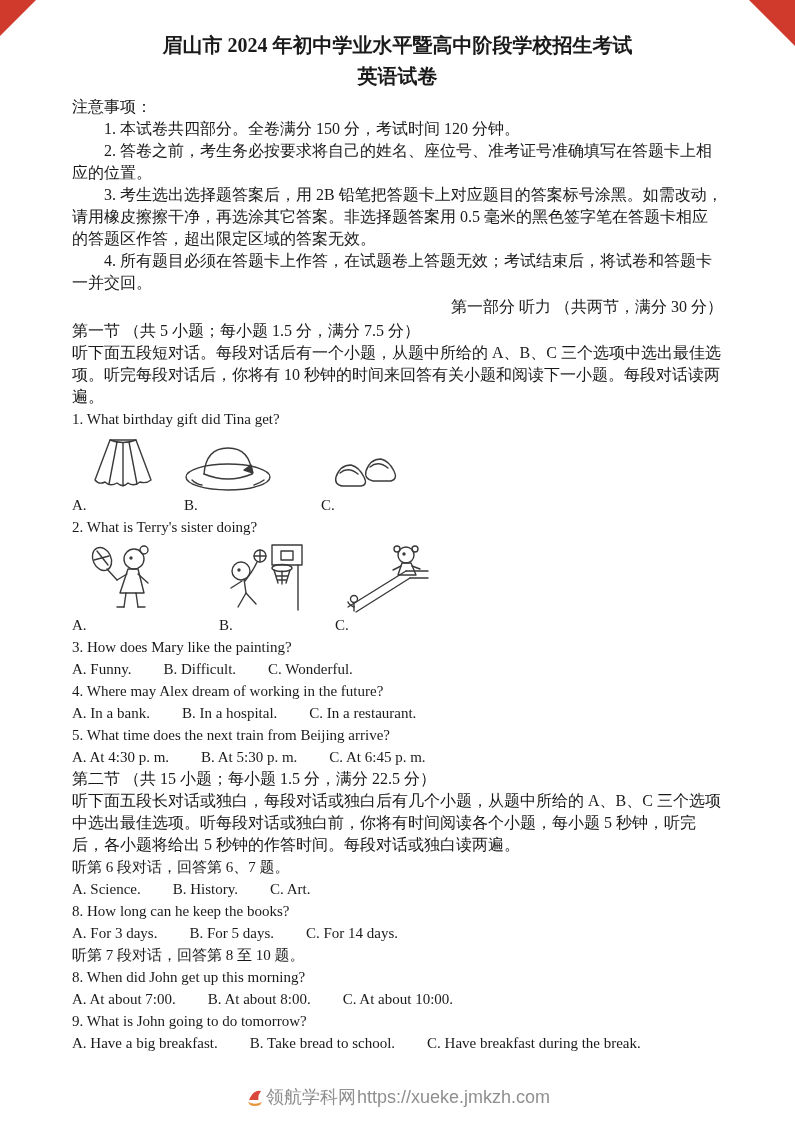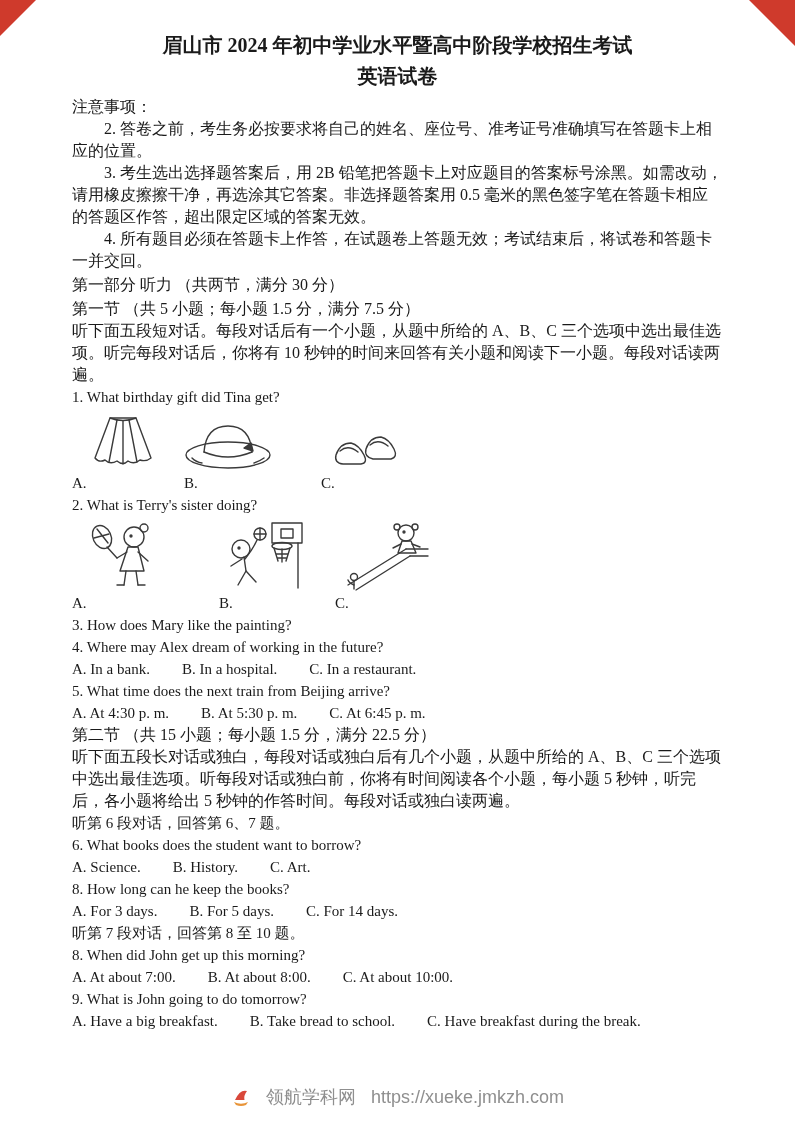--- a/index.html
+++ b/index.html
@@ -13,60 +13,61 @@
   }
   .corner-tl{position:absolute;top:0;left:0;width:0;height:0;
     border-top:36px solid #cf3a2c;border-right:36px solid transparent;}
   .corner-tr{position:absolute;top:0;right:0;width:0;height:0;
     border-top:46px solid #cf3a2c;border-left:46px solid transparent;}
   .content{padding:30px 72px 0 72px;}
   .title{font-size:20px;line-height:31px;font-weight:bold;text-align:center;}
   .subtitle{font-size:20px;line-height:31px;font-weight:bold;text-align:center;margin-bottom:4px;}
   p{margin:0;font-size:16px;line-height:22px;}
   .bold{font-weight:normal;}
-  .center{text-align:left;}
+  .center{text-align:right;}
   .ind{text-indent:2em;}
   .part-heading{margin:2px 0;}
   .q{font-size:15px;}
   .opts .opt{display:inline-block;margin-right:28px;font-size:15px;}
   .opts .opt:last-child{margin-right:0;}
   .picrow{display:flex;align-items:flex-end;margin:3px 0 1px 0;}
   .picrow1{padding-left:12px;height:60px;}
   .picrow1 .pic:nth-child(2){margin-left:20px;}
   .picrow1 .pic:nth-child(3){margin-left:54px;}
   .picrow2{padding-left:14px;height:72px;}
   .picrow2 .pic:nth-child(2){margin-left:46px;}
   .picrow2 .pic:nth-child(3){margin-left:36px;}
   .pic{display:inline-block;line-height:0;}
   .letters span{display:inline-block;font-size:15px;}
   .letters1 span:nth-child(1){width:108px;}
   .letters1 span:nth-child(2){width:133px;}
   .letters2 span:nth-child(1){width:143px;}
   .letters2 span:nth-child(2){width:112px;}
   .footer{
     position:absolute;left:0;right:0;bottom:16px;
-    display:flex;justify-content:center;align-items:center;gap:15px;
+    display:flex;justify-content:center;align-items:center;gap:1px;
     color:#8f8f8f;font-size:18px;
     font-family:"Liberation Sans","DejaVu Sans",sans-serif;
   }
   .footer .logo{line-height:0;}
   svg.lineart{stroke:#3a3a3a;fill:none;stroke-width:1.4;stroke-linecap:round;stroke-linejoin:round;}
 </style>
 </head>
 <body>
 
 <div class="sheet">
   <div class="corner-tl"></div>
   <div class="corner-tr"></div>
 
   <div class="content">
     <div class="title">眉山市 2024 年初中学业水平暨高中阶段学校招生考试</div>
     <div class="subtitle">英语试卷</div>
 
     <p class="bold">注意事项：</p>
+    <p class="bold ind">1. 本试卷共四部分。全卷满分 150 分，考试时间 120 分钟。</p>
     <p class="bold ind">2. 答卷之前，考生务必按要求将自己的姓名、座位号、准考证号准确填写在答题卡上相应的位置。</p>
     <p class="bold ind">3. 考生选出选择题答案后，用 2B 铅笔把答题卡上对应题目的答案标号涂黑。如需改动，请用橡皮擦擦干净，再选涂其它答案。非选择题答案用 0.5 毫米的黑色签字笔在答题卡相应的答题区作答，超出限定区域的答案无效。</p>
     <p class="bold ind">4. 所有题目必须在答题卡上作答，在试题卷上答题无效；考试结束后，将试卷和答题卡一并交回。</p>
 
     <p class="bold center part-heading">第一部分 听力 （共两节，满分 30 分）</p>
     <p class="bold">第一节 （共 5 小题；每小题 1.5 分，满分 7.5 分）</p>
     <p class="bold">听下面五段短对话。每段对话后有一个小题，从题中所给的 A、B、C 三个选项中选出最佳选项。听完每段对话后，你将有 10 秒钟的时间来回答有关小题和阅读下一小题。每段对话读两遍。</p>
 
     <p class="q">1. What birthday gift did Tina get?</p>
     <div class="picrow picrow1">
@@ -156,40 +157,44 @@
         </svg>
       </span>
     </div>
     <p class="letters letters2">
       <span>A.</span>
       <span>B.</span>
       <span>C.</span>
     </p>
 
     <p class="q">3. How does Mary like the painting?</p>
+    <p class="opts">
+      <span class="opt">A. Funny.</span>
+      <span class="opt">B. Difficult.</span>
+      <span class="opt">C. Wonderful.</span>
+    </p>
 
     <p class="q">4. Where may Alex dream of working in the future?</p>
     <p class="opts">
       <span class="opt">A. In a bank.</span>
       <span class="opt">B. In a hospital.</span>
       <span class="opt">C. In a restaurant.</span>
     </p>
 
     <p class="q">5. What time does the next train from Beijing arrive?</p>
     <p class="opts">
       <span class="opt">A. At 4:30 p. m.</span>
       <span class="opt">B. At 5:30 p. m.</span>
       <span class="opt">C. At 6:45 p. m.</span>
     </p>
 
     <p class="bold">第二节 （共 15 小题；每小题 1.5 分，满分 22.5 分）</p>
     <p class="bold">听下面五段长对话或独白，每段对话或独白后有几个小题，从题中所给的 A、B、C 三个选项中选出最佳选项。听每段对话或独白前，你将有时间阅读各个小题，每小题 5 秒钟，听完后，各小题将给出 5 秒钟的作答时间。每段对话或独白读两遍。</p>
 
     <p class="q">听第 6 段对话，回答第 6、7 题。</p>
-    <p class="q">6. What books does the student want to borrow?</p>
     <p class="opts">
       <span class="opt">A. Science.</span>
       <span class="opt">B. History.</span>
       <span class="opt">C. Art.</span>
     </p>
 
     <p class="q">8. How long can he keep the books?</p>
     <p class="opts">
       <span class="opt">A. For 3 days.</span>
       <span class="opt">B. For 5 days.</span>

